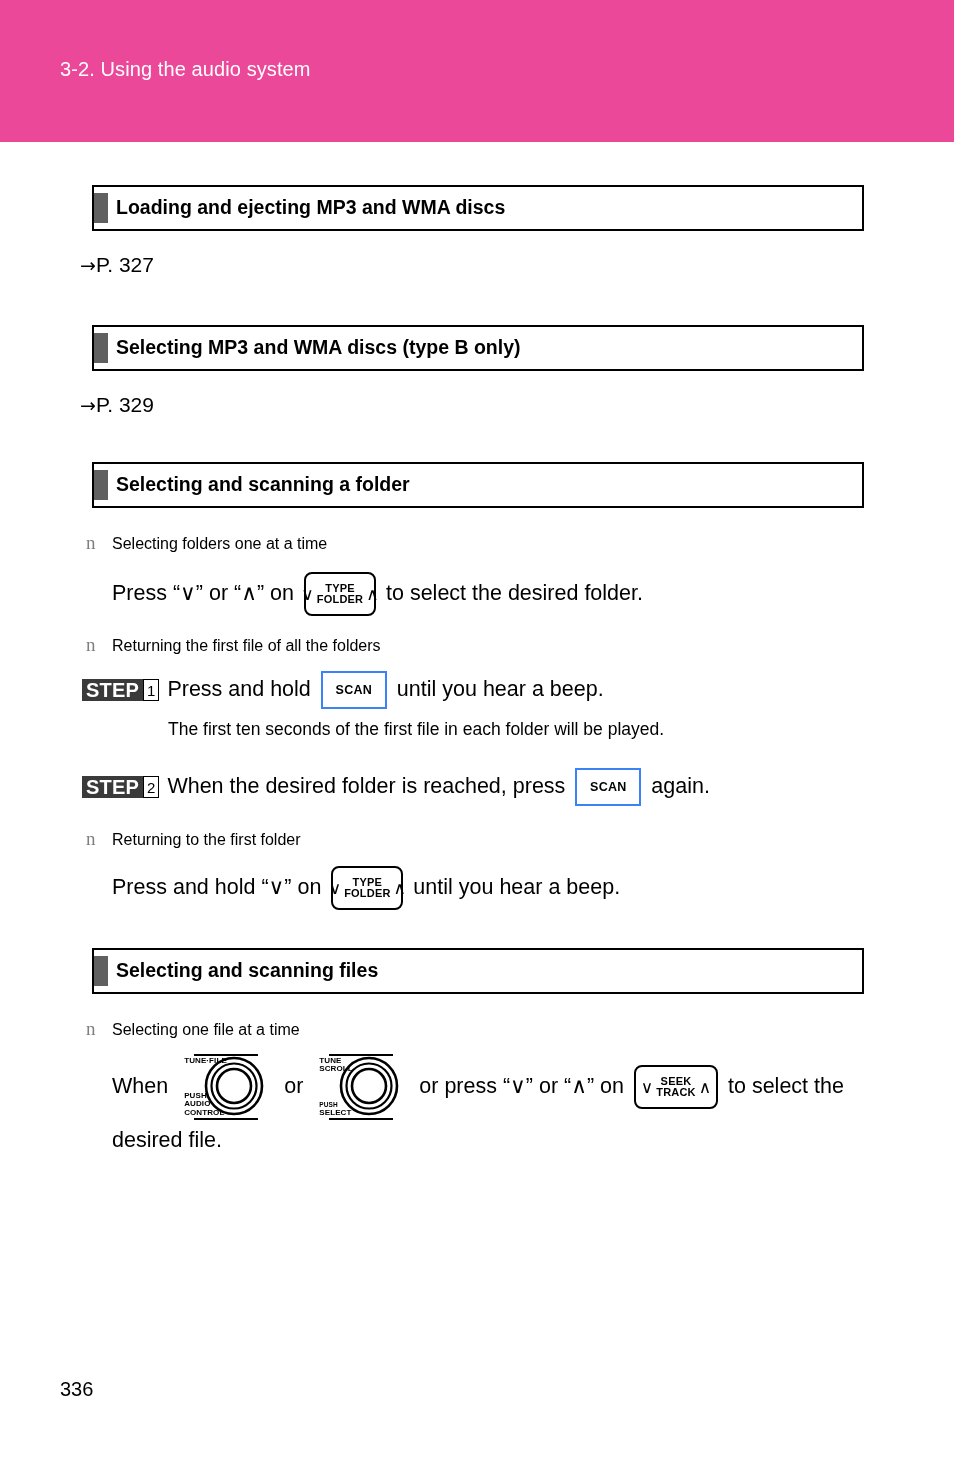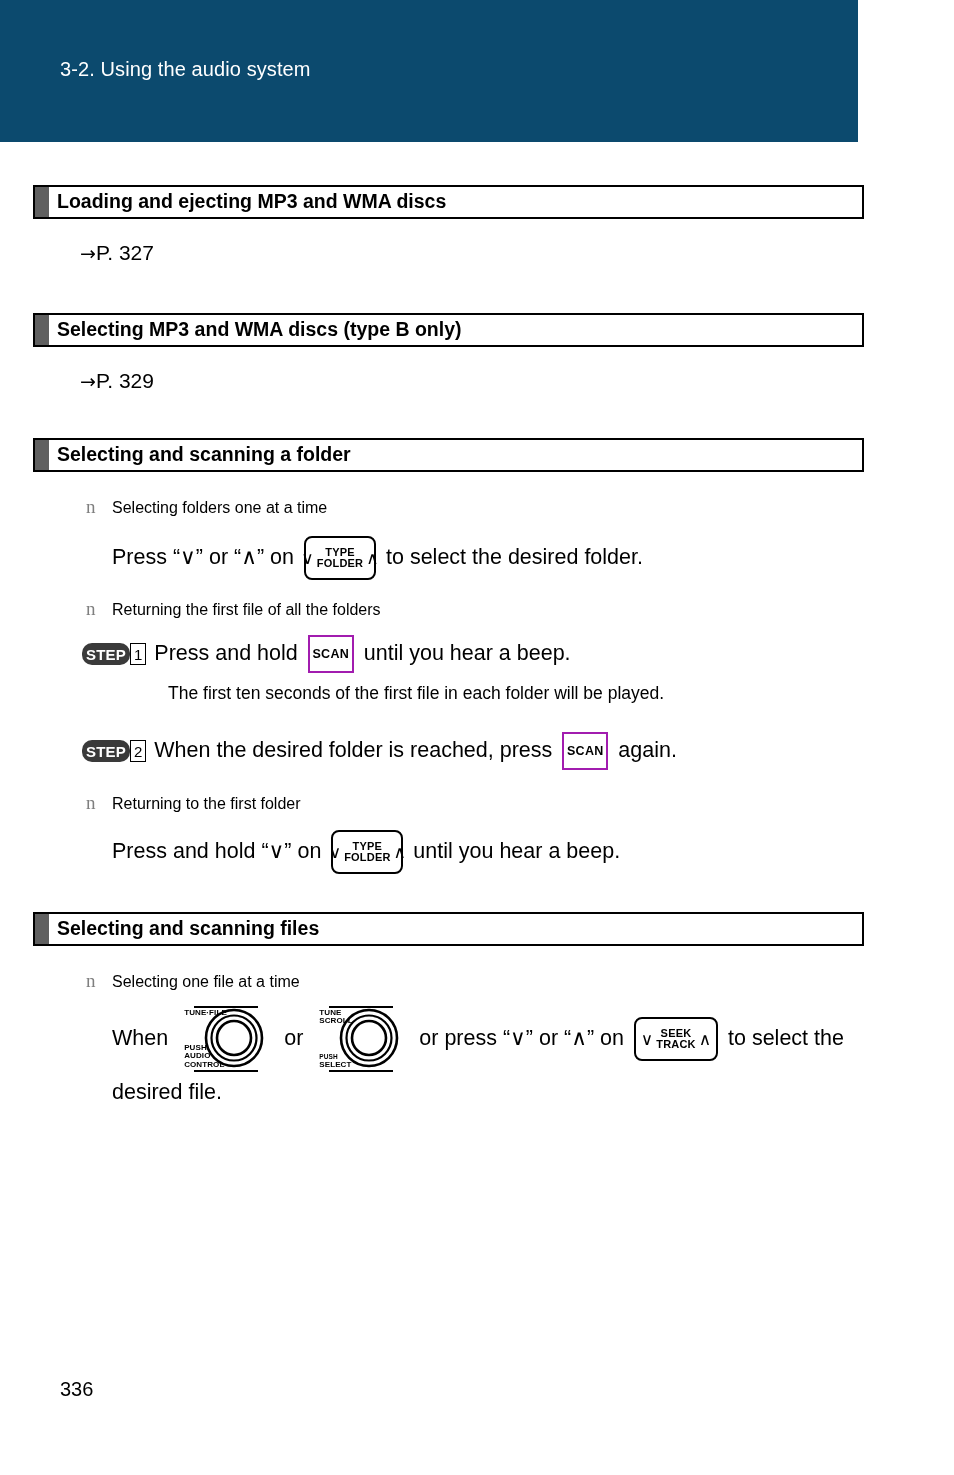--- a/index.html
+++ b/index.html
@@ -14,23 +14,23 @@
     color: #000000;
     position: relative;
     overflow: hidden;
   }
 
   
   .page-header-band {
     position: absolute;
     left: 0;
     top: 0;
-    width: 858px;
+    width: 954px;
     height: 142px;
-    background: #0c4a6e;
+    background: #ec4899;
   }
   .page-header-title {
     position: absolute;
     left: 60px;
     top: 58px;
     font-size: 20px;
     color: #ffffff;
     letter-spacing: 0.1px;
     white-space: nowrap;
   }
@@ -39,24 +39,24 @@
   .content {
     position: absolute;
     left: 0;
     top: 142px;
     width: 954px;
   }
 
   
   .section-head {
     position: relative;
-    margin-left: 33px;
+    margin-left: 92px;
     margin-right: 90px;
     border: 2px solid #000;
-    height: 34px;
+    height: 46px;
     box-sizing: border-box;
     display: flex;
     align-items: center;
     background: #fff;
   }
   .section-head .tab {
     width: 14px;
     height: 30px;
     background: #606060;
     flex: 0 0 auto;
@@ -123,50 +123,49 @@
   .step-badge {
     display: inline-flex;
     align-items: stretch;
     height: 22px;
     margin-right: 8px;
     flex: 0 0 auto;
   }
   .step-badge .step-word {
     background: #3a3a3a;
     color: #ffffff;
-    font-size: 15px;
+    font-size: 20px;
     font-weight: bold;
     padding: 0 4px;
     display: flex;
     align-items: center;
     line-height: 1;
     letter-spacing: 0.2px;
-    border-radius: 10px;
   }
   .step-badge .step-num {
     background: #ffffff;
     color: #000000;
     border: 1.5px solid #000;
     font-size: 15px;
     min-width: 14px;
     padding: 0 3px;
     display: flex;
     align-items: center;
     justify-content: center;
     line-height: 1;
     box-sizing: border-box;
   }
 
   
   .key-scan {
     display: inline-flex;
     align-items: center;
     justify-content: center;
-    border: 2px solid #a21caf;
-    width: 46px;
+    border: 2px solid #3b82f6;
+    width: 66px;
     height: 38px;
     font-size: 12.5px;
     font-weight: bold;
     letter-spacing: 0.3px;
     margin: 0 10px;
     flex: 0 0 auto;
     box-sizing: border-box;
   }
 
   .key-2way {

